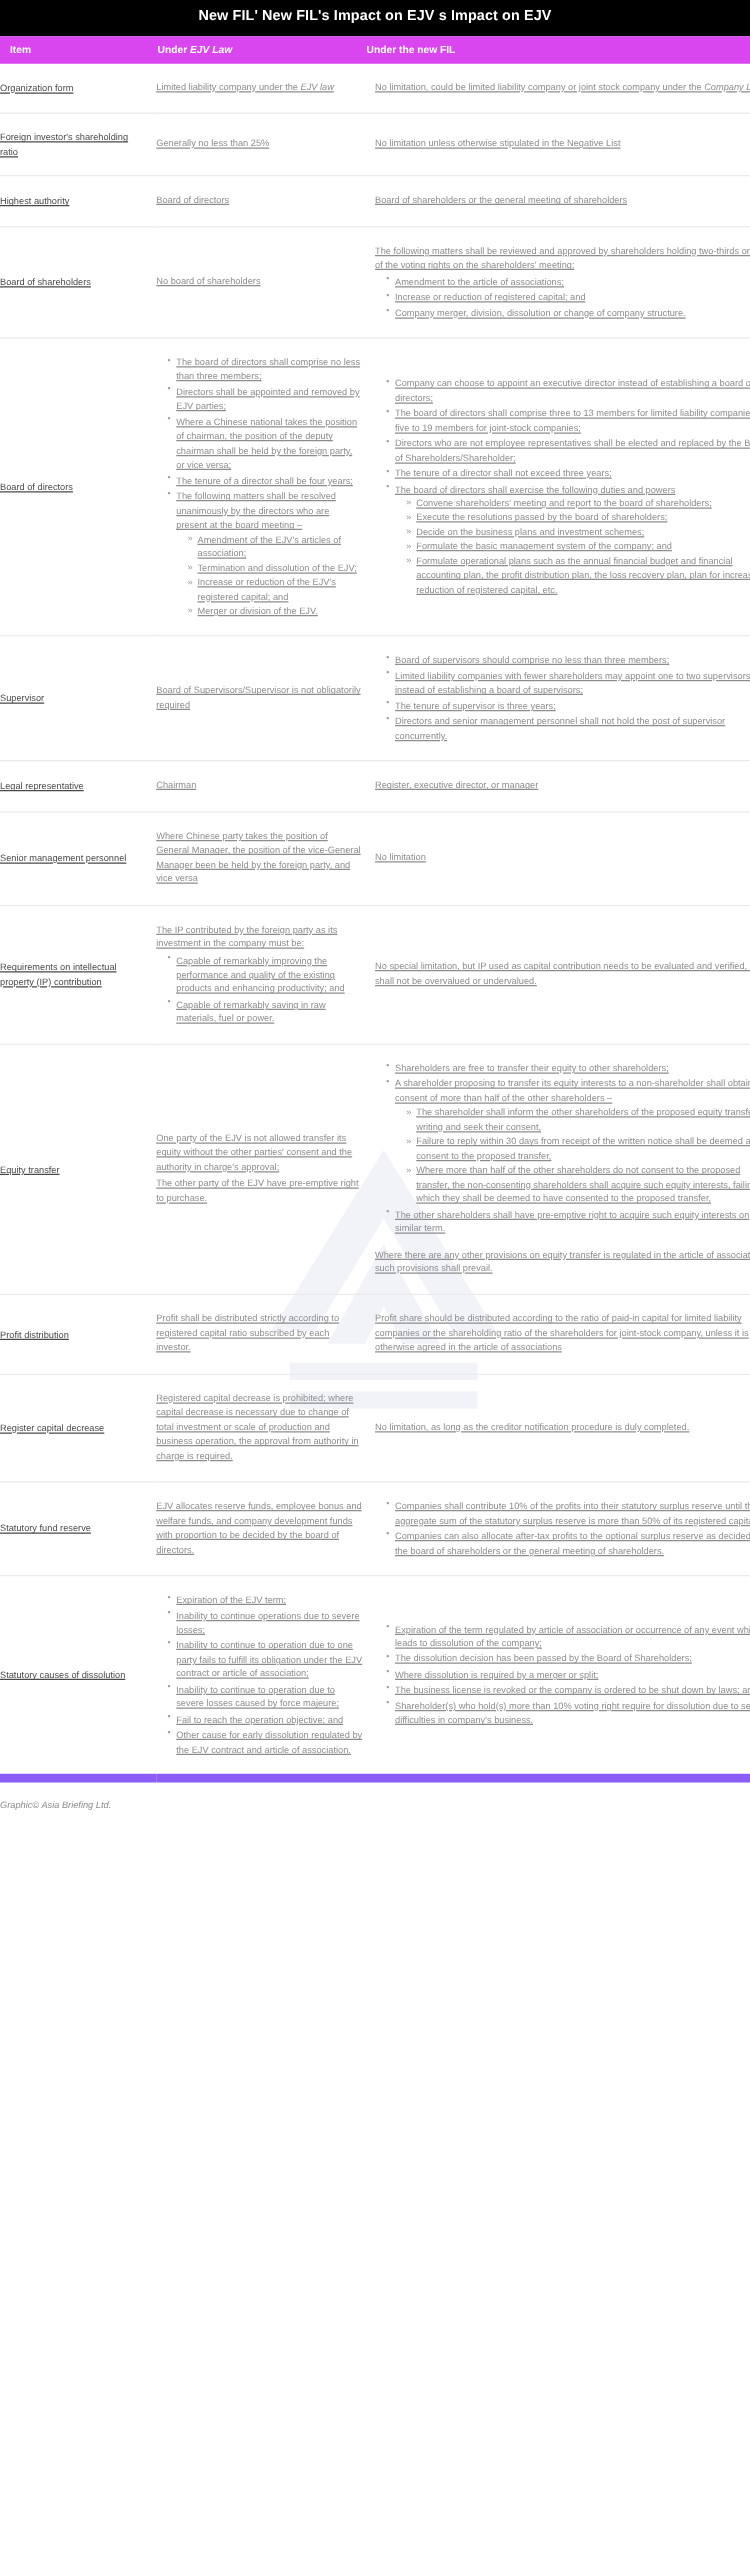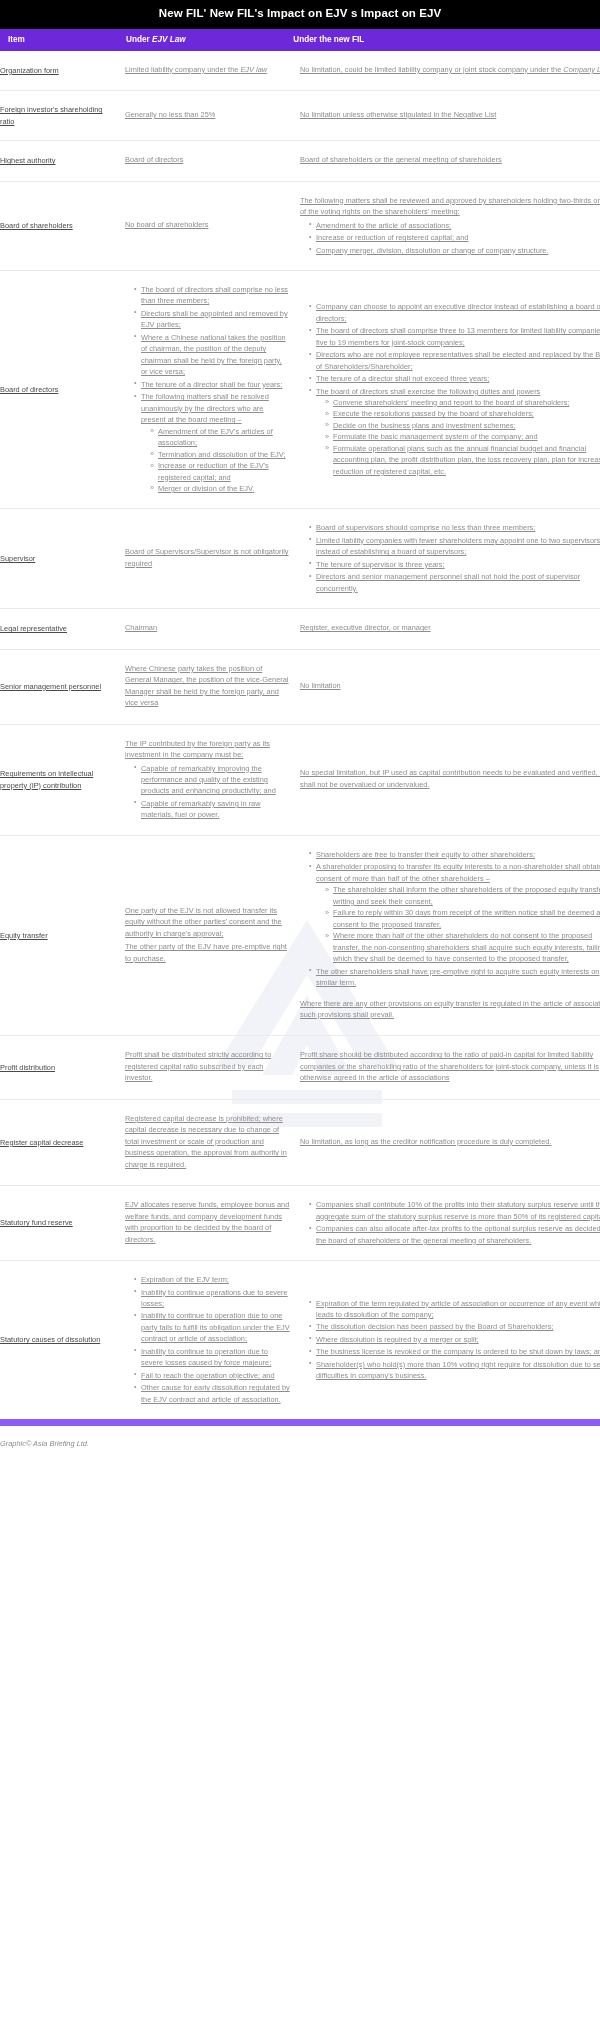--- a/index.html
+++ b/index.html
@@ -36,21 +36,21 @@
     color: #ffffff;
     text-align: center;
     font-size: 11.5px;
     font-weight: bold;
     letter-spacing: 0.1px;
     padding: 7px 8px 8px 8px;
     line-height: 1.2;
   }
   .head-row {
     display: flex;
-    background: #6d28d9;
+    background: #d946ef;
     color: #ffffff;
     font-weight: bold;
     font-size: 8.2px;
     padding: 6px 0 7px 0;
   }
   .head-row .c1 { padding-left: 8px; }
   .head-row em { font-style: italic; }
   table.main {
     width: 600px;
     border-collapse: collapse;
@@ -252,21 +252,21 @@
           <td class="c2">
             <p class="para"><span>Chairman</span></p>
           </td>
           <td class="c3">
             <p class="para"><span>Register, executive director, or manager</span></p>
           </td>
         </tr>
         <tr>
           <td class="c1">Senior management personnel</td>
           <td class="c2">
-            <p class="para"><span>Where Chinese party takes the position of General Manager, the position of the vice-General Manager shall be held by the foreign party, and vice versa</span></p>
+            <p class="para"><span>Where Chinese party takes the position of General Manager, the position of the vice-General Manager been be held by the foreign party, and vice versa</span></p>
           </td>
           <td class="c3">
             <p class="para"><span>No limitation</span></p>
           </td>
         </tr>
         <tr>
           <td class="c1">Requirements on intellectual property (IP) contribution</td>
           <td class="c2">
             <p class="para"><span>The IP contributed by the foreign party as its investment in the company must be:</span></p>
             <ul class="b">

